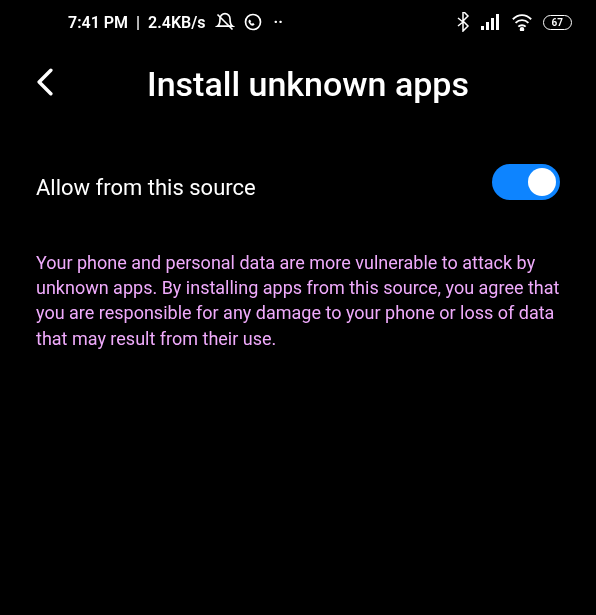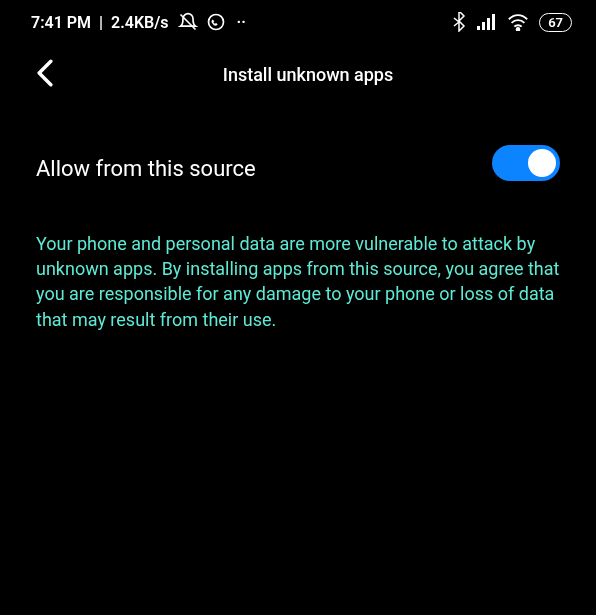--- a/index.html
+++ b/index.html
@@ -12,23 +12,24 @@
       height: 615px;
       background: #000;
       font-family: -apple-system, BlinkMacSystemFont, 'Segoe UI', Roboto, sans-serif;
       color: #fff;
       overflow: hidden;
     }
     .status-bar {
       display: flex;
       justify-content: space-between;
       align-items: center;
-      padding: 12px 24px 8px 31px;
+      padding: 12px 24px 8px 45px;
       font-size: 16px;
       font-weight: 500;
+      margin-left: 23px;
     }
     .status-left {
       display: flex;
       align-items: center;
       gap: 4px;
     }
     .status-right {
       display: flex;
       align-items: center;
       gap: 10px;
@@ -39,37 +40,37 @@
     }
     .icon {
       display: inline-flex;
       align-items: center;
       justify-content: center;
     }
     .battery-pill {
       border: 1.5px solid #fff;
       border-radius: 11px;
       padding: 1px 8px;
-      font-size: 13px;
+      font-size: 10px;
       font-weight: 600;
     }
     .header {
       display: flex;
       align-items: center;
       padding: 24px 36px 20px 36px;
       position: relative;
     }
     .back-btn {
       position: absolute;
       left: 36px;
     }
     .page-title {
       flex: 1;
       text-align: center;
-      font-size: 18px;
+      font-size: 34px;
       font-weight: 500;
       margin-left: 20px;
     }
     .setting-row {
       display: flex;
       justify-content: space-between;
       align-items: flex-end;
       padding: 40px 36px 20px 36px;
     }
     .setting-label {
@@ -91,21 +92,21 @@
       background: #fff;
       border-radius: 50%;
       position: absolute;
       top: 4px;
       right: 4px;
     }
     .description {
       padding: 30px 36px;
       font-size: 18px;
       line-height: 1.4;
-      color: #5eead4;
+      color: #f0abfc;
     }
   </style>
 </head>
 <body>
 
 <div class="status-bar">
   <div class="status-left">
     <span class="status-text">7:41 PM</span>
     <span class="status-text" style="margin: 0 4px;">|</span>
     <span class="status-text">2.4KB/s</span>

